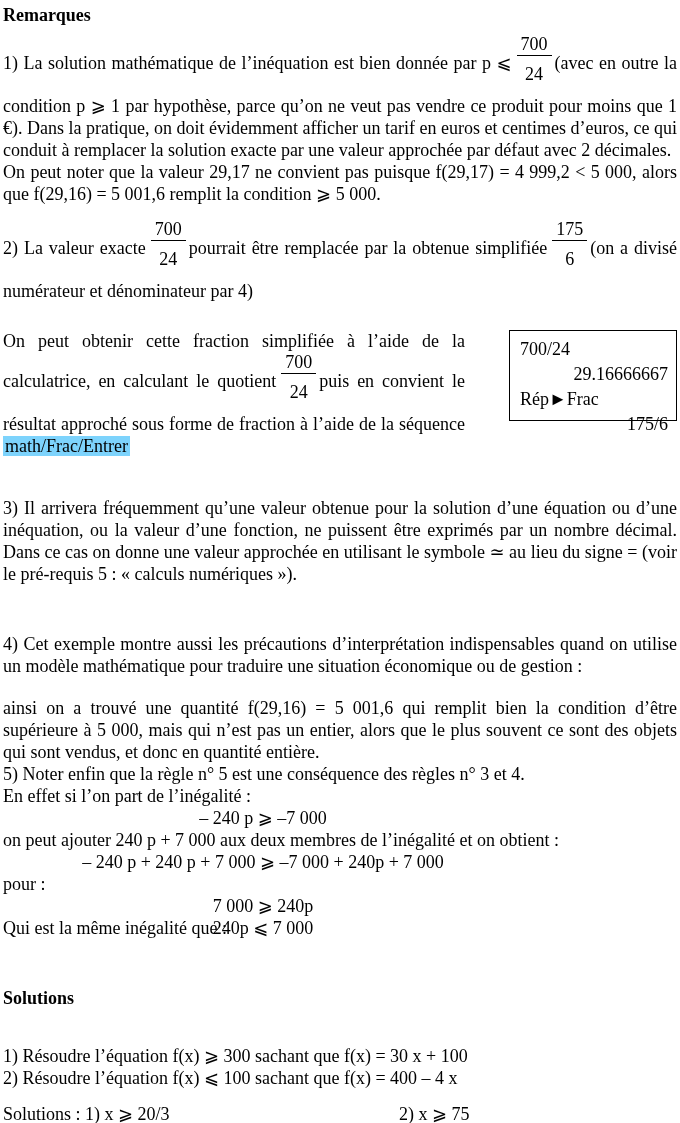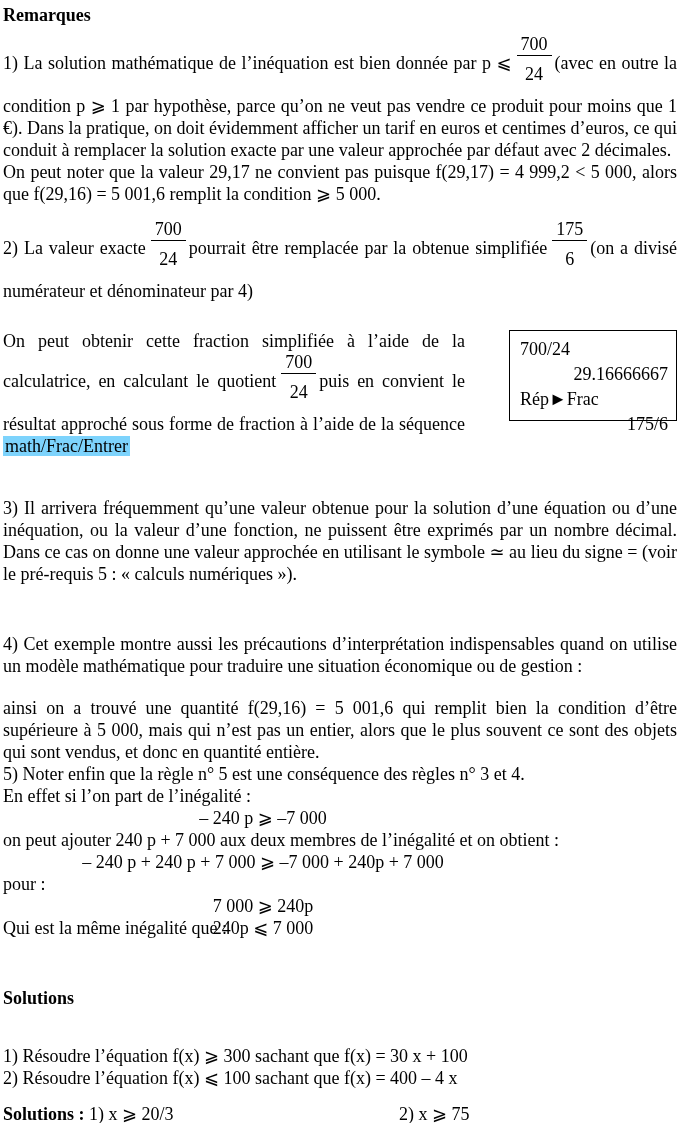--- a/index.html
+++ b/index.html
@@ -2,21 +2,21 @@
 <html lang="fr"><head>
 <meta charset="utf-8">
 <style>
   html, body { margin: 0; padding: 0; background: #ffffff; }
   body {
     width: 680px; height: 1123px; overflow: hidden;
     font-family: "Liberation Serif", "DejaVu Serif", "DejaVu Sans", serif;
     font-size: 18px; line-height: 22px; color: #000;
     box-sizing: border-box; padding: 4px 3px 0 3px;
   }
-  .bold { font-weight: bold; }
+  .bold { font-weight: normal; }
   h2 { font-size: 18px; line-height: 22px; margin: 0; font-weight: bold; }
   p { margin: 0; text-align: justify; }
   .frac {
     display: inline-block; vertical-align: middle; text-align: center;
     line-height: 21px; margin: 0 3px 0 5px; padding-bottom: 2px;
   }
   .frac .num { display: block; padding: 0 4px; }
   .frac .den { display: block; border-top: 1.5px solid #000; padding: 8px 4px; }
   .mt-p1   { margin-top: 8px; }
   .mt-p2   { margin-top: 14px; }

